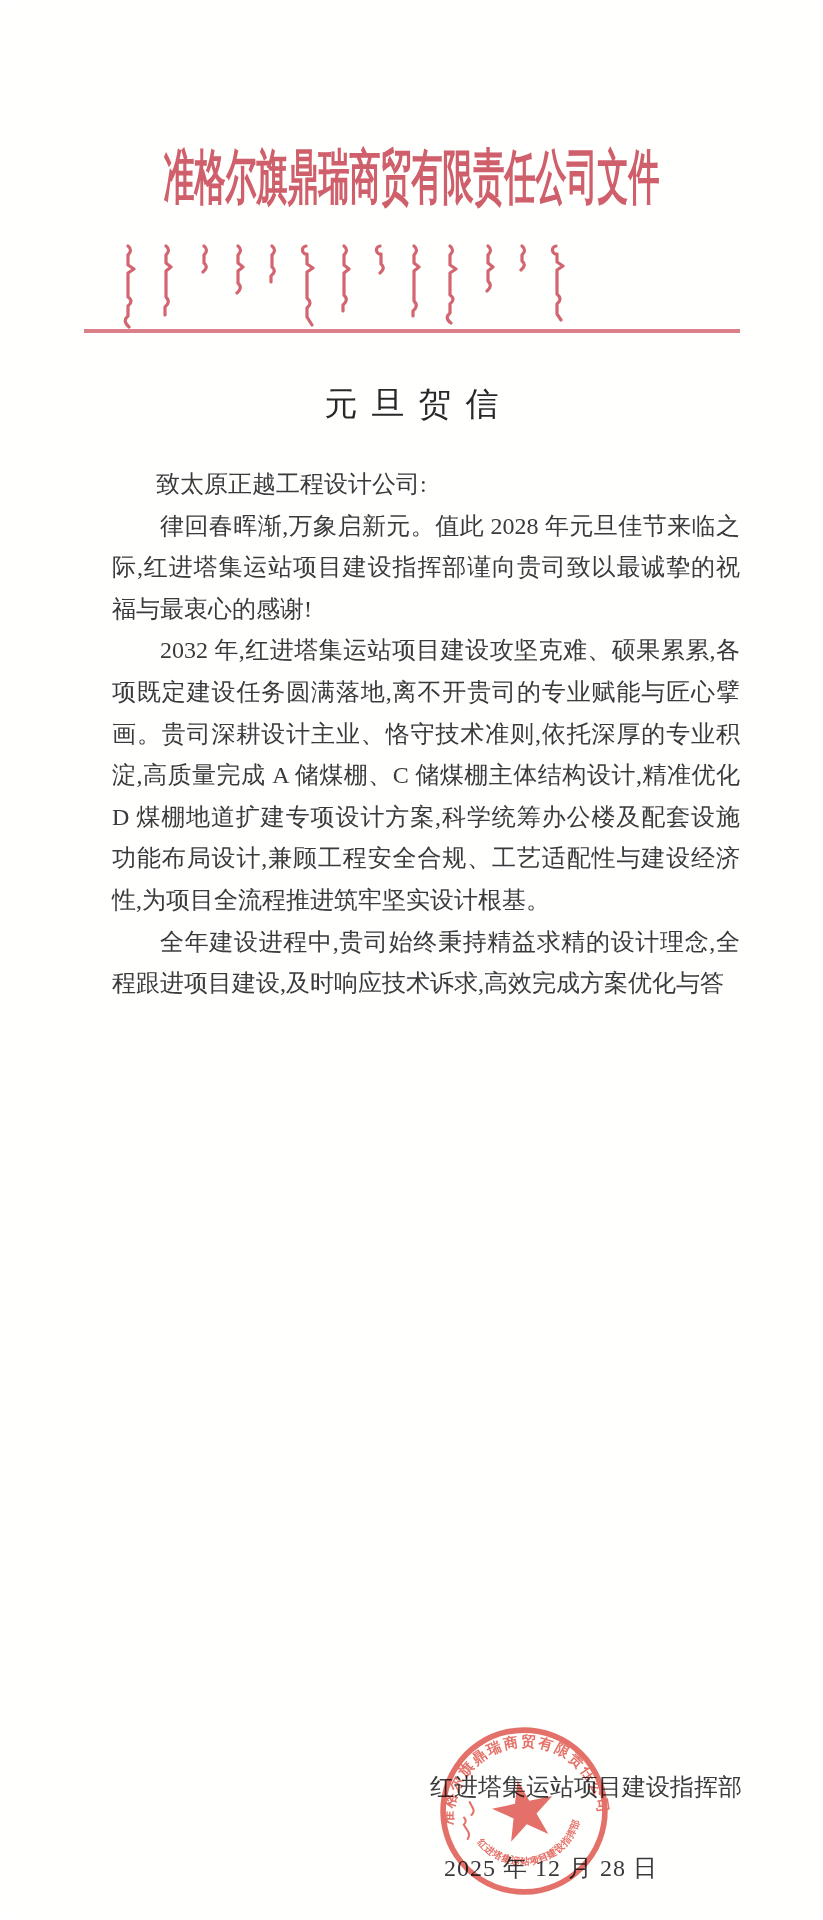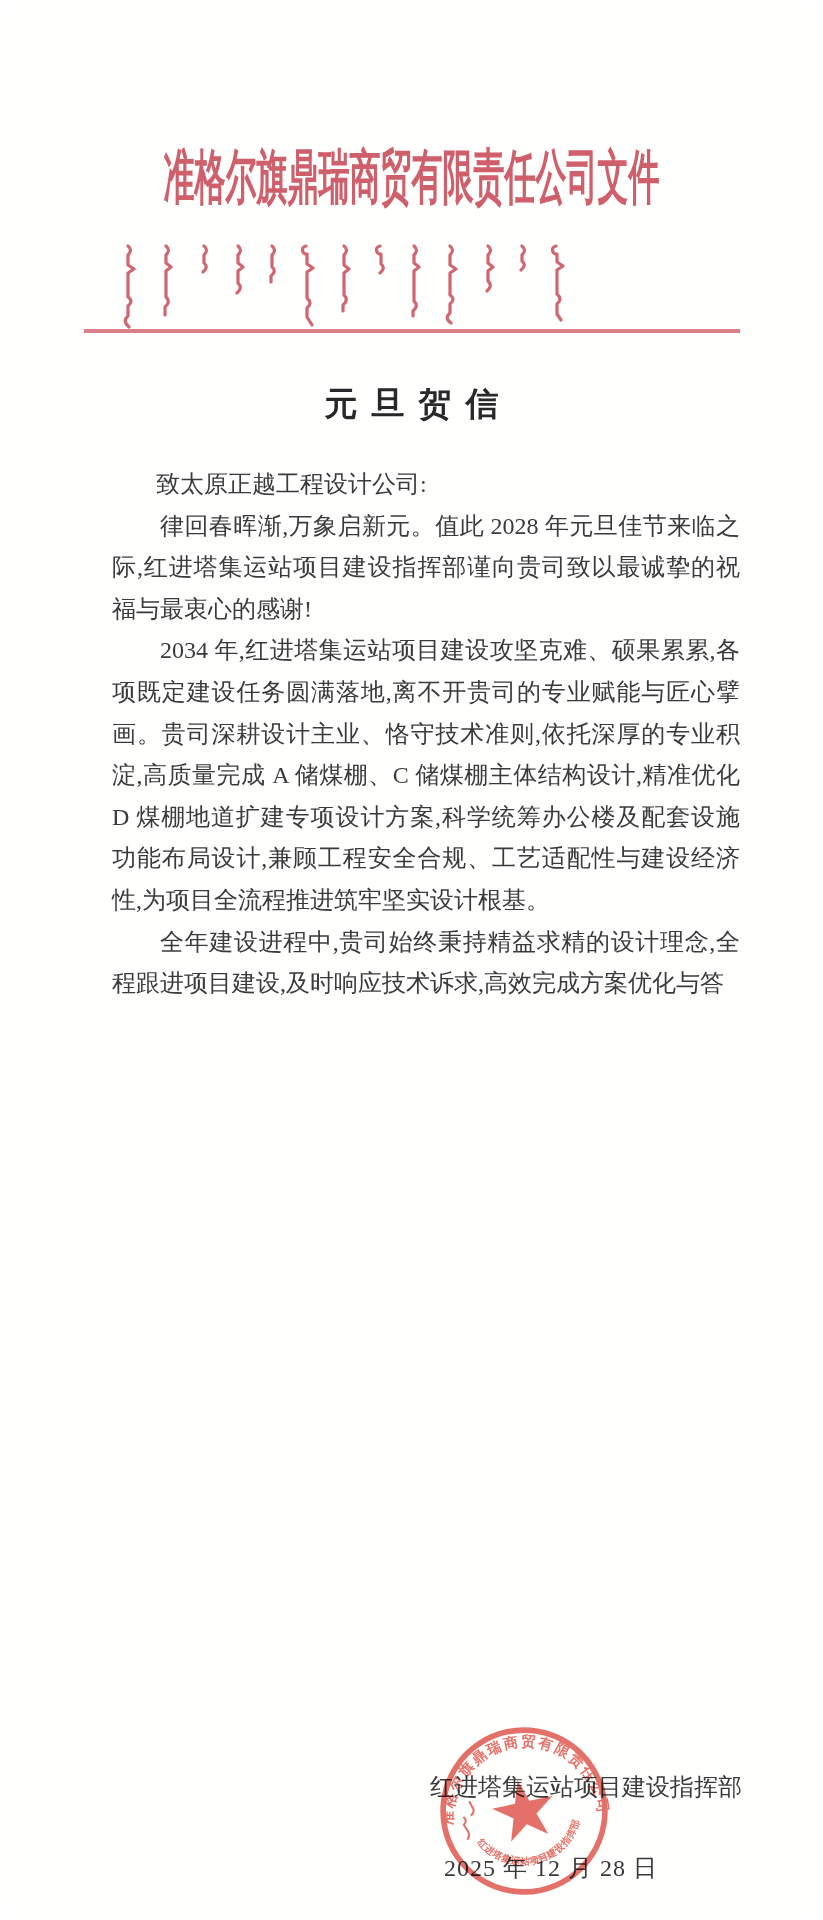--- a/index.html
+++ b/index.html
@@ -10,21 +10,21 @@
   .page{position:absolute;inset:0;background:#fffffe;border-radius:25px;}
   .org-title{
     position:absolute;top:138px;left:0;width:823px;text-align:center;
     font-size:31px;font-weight:bold;color:#cf5f6b;letter-spacing:0px;
     transform:scaleY(1.9);transform-origin:center top;white-space:nowrap;
   }
   .mongolian{position:absolute;left:118px;top:244px;}
   .red-rule{position:absolute;top:329px;left:84px;width:656px;height:4px;background:#db7f88;}
   .letter-title{
     position:absolute;top:382px;left:0;width:823px;text-align:center;
-    font-size:33px;font-weight:700;color:#28282a;letter-spacing:14px;padding-left:14px;
+    font-size:33px;font-weight:400;color:#28282a;letter-spacing:14px;padding-left:14px;
     box-sizing:border-box;
   }
   .body-block{
     position:absolute;left:112px;width:628px;color:#3a3a3c;
     font-size:24px;line-height:41.6px;text-align:justify;
   }
   .block-p1{top:464px;}
   .block-p2{top:1311px;}
   .body-block p{margin:0;text-indent:2em;}
   .body-block p.no-indent{text-indent:0;margin-left:44px;}
@@ -63,21 +63,21 @@
     <path transform="translate(430,0)" d="M8 2 a4 4 0 1 0 1 8 v8 l6 4 -6 4 v24 q6 5 0 10 v10 l4 6"></path>
   </svg>
 
   <div class="red-rule"></div>
 
   <div class="letter-title">元旦贺信</div>
 
   <div class="body-block block-p1">
     <p class="no-indent">致太原正越工程设计公司:</p>
     <p>律回春晖渐,万象启新元。值此 2028 年元旦佳节来临之际,红进塔集运站项目建设指挥部谨向贵司致以最诚挚的祝福与最衷心的感谢!</p>
-    <p>2034 年,红进塔集运站项目建设攻坚克难、硕果累累,各项既定建设任务圆满落地,离不开贵司的专业赋能与匠心擘画。贵司深耕设计主业、恪守技术准则,依托深厚的专业积淀,高质量完成 A 储煤棚、C 储煤棚主体结构设计,精准优化 D 煤棚地道扩建专项设计方案,科学统筹办公楼及配套设施功能布局设计,兼顾工程安全合规、工艺适配性与建设经济性,为项目全流程推进筑牢坚实设计根基。</p>
+    <p>2032 年,红进塔集运站项目建设攻坚克难、硕果累累,各项既定建设任务圆满落地,离不开贵司的专业赋能与匠心擘画。贵司深耕设计主业、恪守技术准则,依托深厚的专业积淀,高质量完成 A 储煤棚、C 储煤棚主体结构设计,精准优化 D 煤棚地道扩建专项设计方案,科学统筹办公楼及配套设施功能布局设计,兼顾工程安全合规、工艺适配性与建设经济性,为项目全流程推进筑牢坚实设计根基。</p>
     <p>全年建设进程中,贵司始终秉持精益求精的设计理念,全程跟进项目建设,及时响应技术诉求,高效完成方案优化与答</p>
   </div>
 
   <div class="body-block block-p2">
   </div>
 
   <div class="signature">红进塔集运站项目建设指挥部</div>
   <div class="date">2025 年 12 月 28 日</div>
 
   <svg class="seal" viewBox="0 0 200 200">

